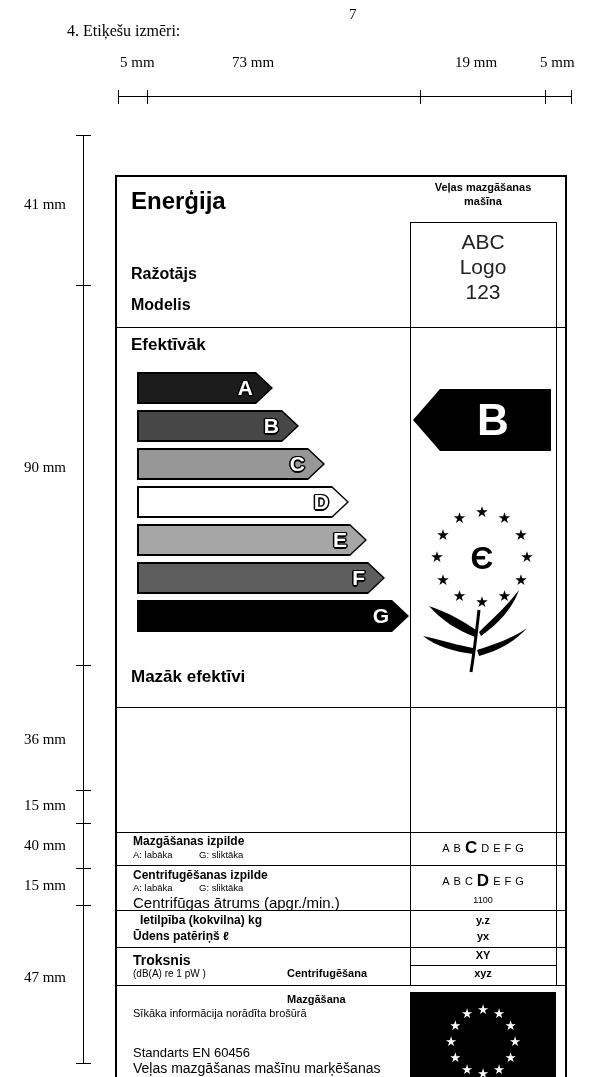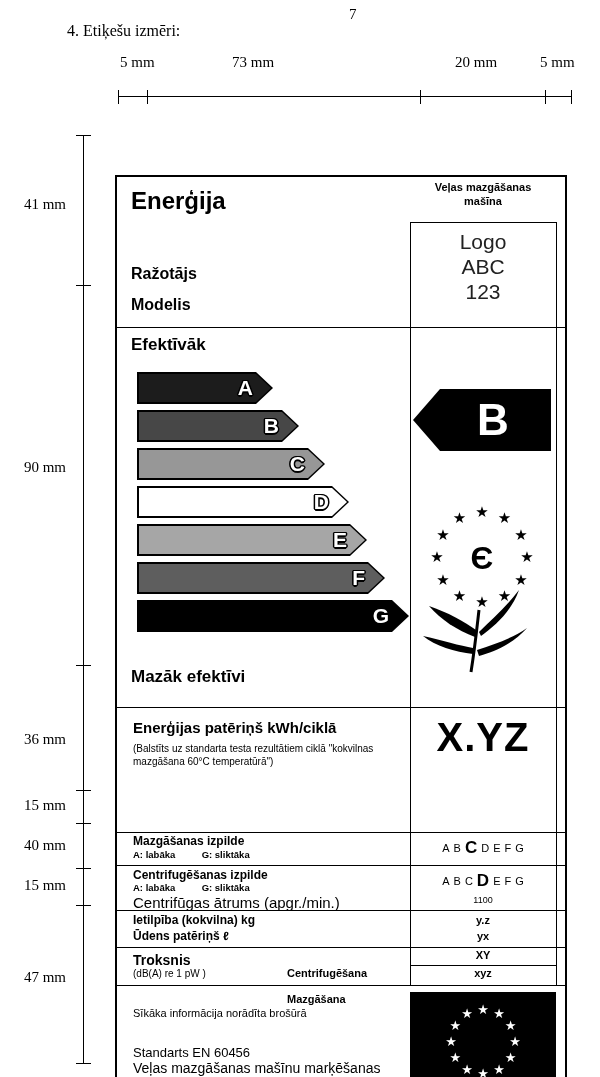--- a/index.html
+++ b/index.html
@@ -1,21 +1,21 @@
 <!DOCTYPE html>
 <html><head>
 <meta charset="utf-8">
 <style>
   * { margin:0; padding:0; box-sizing:border-box; }
   body { background:#ffffff; }
   .page { position:relative; width:600px; height:1077px; background:#ffffff; color:#000;
           font-family:"Liberation Sans", sans-serif; overflow:hidden; }
   .abs { position:absolute; }
   .serif { font-family:"Liberation Serif", serif; }
-  .pre { white-space:pre;font-weight:bold; }
+  .pre { white-space:pre; }
 
   
   .t-line { position:absolute; left:118px; top:96px; width:454px; border-top:1.5px solid #000; }
   .t-tick { position:absolute; top:90px; height:14px; width:0; border-left:1.5px solid #000; }
   .l-line { position:absolute; left:83px; top:135px; width:0; height:928px; border-left:1.5px solid #000; }
   .l-tick { position:absolute; left:76px; width:15px; height:0; border-top:1.5px solid #000; }
   .dim { font-family:"Liberation Serif", serif; font-size:15px; }
   .ldim { position:absolute; left:4px; width:62px; text-align:right; font-family:"Liberation Serif", serif; font-size:15px; }
 
   
@@ -54,21 +54,21 @@
 <body>
 
 <div class="page">
 
   <div class="abs serif" style="left:349px;top:6px;font-size:15px">7</div>
   <div class="abs serif" style="left:67px;top:22px;font-size:16px">4. Etiķešu izmēri:</div>
 
   <div>
     <div class="abs dim" style="left:120px;top:54px">5 mm</div>
     <div class="abs dim" style="left:232px;top:54px">73 mm</div>
-    <div class="abs dim" style="left:455px;top:54px">20 mm</div>
+    <div class="abs dim" style="left:455px;top:54px">19 mm</div>
     <div class="abs dim" style="left:540px;top:54px">5 mm</div>
     <div class="t-line"></div>
     <div class="t-tick" style="left:118px"></div>
     <div class="t-tick" style="left:147px"></div>
     <div class="t-tick" style="left:420px"></div>
     <div class="t-tick" style="left:545px"></div>
     <div class="t-tick" style="left:571px"></div>
   </div>
 
   <div>
@@ -100,22 +100,22 @@
     <div class="hl" style="top:770px"></div>
     <div class="hl" style="top:808px"></div>
     <div class="hl-r" style="top:45px"></div>
     <div class="hl-r" style="top:788px"></div>
     <div class="vl" style="left:293px;top:45px;height:763px"></div>
     <div class="vl" style="left:439px;top:45px;height:763px"></div>
 
     <div class="abs bold" style="left:14px;top:10px;font-size:24px">Enerģija</div>
     <div class="rc-center bold" style="top:3px;font-size:11px;line-height:1.3;padding:0 10px">Veļas mazgāšanas mašīna</div>
     <div class="rc-center" style="top:52px;font-size:21px;line-height:1.2;color:#222">
+      <div>ABC</div>
       <div>Logo</div>
-      <div>ABC</div>
       <div>123</div>
     </div>
     <div class="abs bold" style="left:14px;top:88px;font-size:16px">Ražotājs</div>
     <div class="abs bold" style="left:14px;top:119px;font-size:16px">Modelis</div>
 
     <div class="abs bold" style="left:14px;top:158px;font-size:17px">Efektīvāk</div>
 
     <div class="arrow a0" style="top:195px;width:136px">
         <div class="fill"></div>
         <span class="letter">A</span>
@@ -165,23 +165,20 @@
       <text x="67" y="67" font-size="32" font-weight="bold" text-anchor="middle" fill="#000">Є</text>
       <path d="M64,108 C62,125 60,145 56,170" stroke="#000" stroke-width="3" fill="none"></path>
       <path d="M60,135 C42,128 26,118 14,104 C32,110 50,120 61,128 Z" fill="#000"></path>
       <path d="M58,152 C40,150 20,144 8,134 C26,138 46,144 58,146 Z" fill="#000"></path>
       <path d="M64,130 C78,116 92,104 104,88 C96,110 80,124 66,134 Z" fill="#000"></path>
       <path d="M62,148 C80,142 98,136 112,126 C98,142 78,150 64,154 Z" fill="#000"></path>
     </svg>
 
     <div class="abs bold" style="left:14px;top:490px;font-size:17px">Mazāk efektīvi</div>
 
-    <div class="abs" style="left:16px;top:542px;font-size:15px;font-weight:600">Enerģijas patēriņš kWh/ciklā</div>
-    <div class="abs small" style="left:16px;top:566px;width:258px">(Balstīts uz standarta testa rezultātiem ciklā "kokvilnas mazgāšana 60°C temperatūrā")</div>
-    <div class="rc-center bold" style="top:538px;font-size:40px;letter-spacing:1px">X.YZ</div>
 
     <div class="abs bold" style="left:16px;top:657px;font-size:12px">Mazgāšanas izpilde</div>
     <div class="abs pre" style="left:16px;top:672px;font-size:9.5px">A: labāka          G: sliktāka</div>
     <div class="rc-center grades-row" style="top:656px;height:30px">
       <span>A</span>
       <span>B</span>
       <span class="sel">C</span>
       <span>D</span>
       <span>E</span>
       <span>F</span>
@@ -195,21 +192,21 @@
       <span>A</span>
       <span>B</span>
       <span>C</span>
       <span class="sel">D</span>
       <span>E</span>
       <span>F</span>
       <span>G</span>
     </div>
     <div class="rc-center" style="top:718px;font-size:9px">1100</div>
 
-    <div class="abs bold" style="left:16px;top:736px;font-size:12px">Ietilpība (kokvilna) kg</div>
+    <div class="abs bold" style="left:23px;top:736px;font-size:12px">Ietilpība (kokvilna) kg</div>
     <div class="abs bold" style="left:16px;top:752px;font-size:12px">Ūdens patēriņš ℓ</div>
     <div class="rc-center bold" style="top:737px;font-size:11px">y.z</div>
     <div class="rc-center bold" style="top:753px;font-size:11px">yx</div>
 
     <div class="abs bold" style="left:16px;top:775px;font-size:14px">Troksnis</div>
     <div class="abs" style="left:16px;top:791px;font-size:10px">(dB(A) re 1 pW )</div>
     <div class="abs bold" style="left:170px;top:816px;font-size:11px">Mazgāšana</div>
     <div class="abs bold" style="left:170px;top:790px;font-size:11px">Centrifugēšana</div>
     <div class="rc-center bold" style="top:772px;font-size:11px">XY</div>
     <div class="rc-center bold" style="top:790px;font-size:11px">xyz</div>

